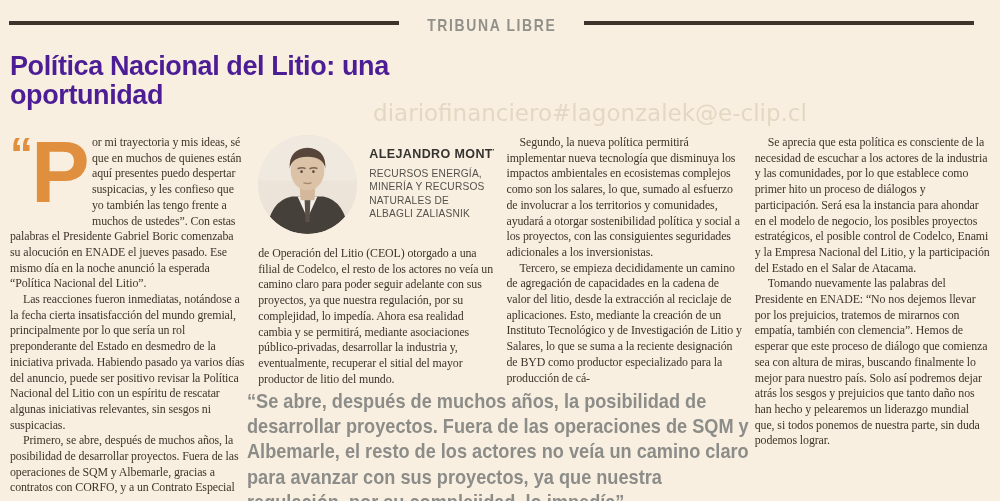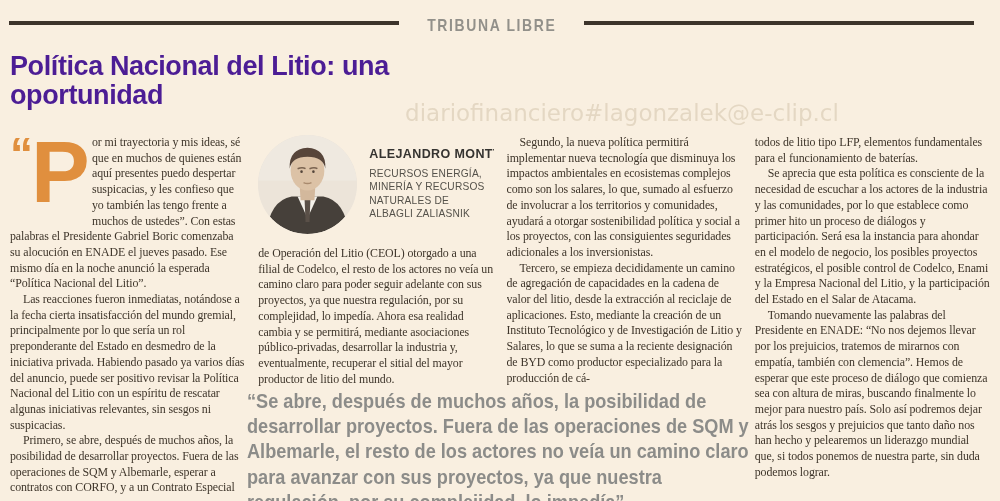--- a/index.html
+++ b/index.html
@@ -33,21 +33,20 @@
     color: #4c1d95; letter-spacing: -0.4px;
   }
 
   
   .watermark {
     position: absolute; top: 100px; left: 590px;
     transform: translateX(-50%);
     font-family: "DejaVu Sans", sans-serif;
     font-size: 23px; color: rgba(190, 172, 140, 0.35);
     white-space: nowrap;
-    margin-left: 32px;
   }
 
   
   .columns {
     position: absolute; top: 135px; left: 10px; right: 10px; bottom: 0;
     display: flex; gap: 13px;
   }
   .col { flex: 1; overflow: hidden; color: #3e352a; }
   .body-p {
     font-size: 11.9px; line-height: 15.7px; letter-spacing: -0.1px;
@@ -116,21 +115,21 @@
 
     <div class="col">
       <p class="body-p">
         <span class="dropcap-box">
           <span class="oq">“</span>
           <span class="dc">P</span>
         </span>
         <span>or mi trayectoria y mis ideas, sé que en muchos de quienes están aquí presentes puedo despertar suspicacias, y les confieso que yo también las tengo frente a muchos de ustedes”. Con estas palabras el Presidente Gabriel Boric comenzaba su alocución en ENADE el jueves pasado. Ese mismo día en la noche anunció la esperada “Política Nacional del Litio”.</span>
       </p>
       <p class="body-p indent">Las reacciones fueron inmediatas, notándose a la fecha cierta insatisfacción del mundo gremial, principalmente por lo que sería un rol preponderante del Estado en desmedro de la iniciativa privada. Habiendo pasado ya varios días del anuncio, puede ser positivo revisar la Política Nacional del Litio con un espíritu de rescatar algunas iniciativas relevantes, sin sesgos ni suspicacias.</p>
-      <p class="body-p indent">Primero, se abre, después de muchos años, la posibilidad de desarrollar proyectos. Fuera de las operaciones de SQM y Albemarle, esperar a contratos con CORFO, y a un Contrato Especial</p>
+      <p class="body-p indent">Primero, se abre, después de muchos años, la posibilidad de desarrollar proyectos. Fuera de las operaciones de SQM y Albemarle, gracias a contratos con CORFO, y a un Contrato Especial</p>
     </div>
 
     <div class="col">
       <div class="author-card">
         <div class="avatar">
           <svg viewBox="0 0 100 100" width="99" height="99">
             <defs>
               <clipPath id="cp">
                   <circle cx="50" cy="50" r="50"></circle>
                 </clipPath>
@@ -165,21 +164,20 @@
       </div>
       <p class="body-p">de Operación del Litio (CEOL) otorgado a una filial de Codelco, el resto de los actores no veía un camino claro para poder seguir adelante con sus proyectos, ya que nuestra regulación, por su complejidad, lo impedía. Ahora esa realidad cambia y se permitirá, mediante asociaciones público-privadas, desarrollar la industria y, eventualmente, recuperar el sitial del mayor productor de litio del mundo.</p>
     </div>
 
     <div class="col">
       <p class="body-p indent">Segundo, la nueva política permitirá implementar nueva tecnología que disminuya los impactos ambientales en ecosistemas complejos como son los salares, lo que, sumado al esfuerzo de involucrar a los territorios y comunidades, ayudará a otorgar sostenibilidad política y social a los proyectos, con las consiguientes seguridades adicionales a los inversionistas.</p>
       <p class="body-p indent">Tercero, se empieza decididamente un camino de agregación de capacidades en la cadena de valor del litio, desde la extracción al reciclaje de aplicaciones. Esto, mediante la creación de un Instituto Tecnológico y de Investigación de Litio y Salares, lo que se suma a la reciente designación de BYD como productor especializado para la producción de cá-</p>
     </div>
 
     <div class="col">
-      <p class="body-p">todos de litio tipo LFP, elementos fundamentales para el funcionamiento de baterías.</p>
       <p class="body-p indent">Se aprecia que esta política es consciente de la necesidad de escuchar a los actores de la industria y las comunidades, por lo que establece como primer hito un proceso de diálogos y participación. Será esa la instancia para ahondar en el modelo de negocio, los posibles proyectos estratégicos, el posible control de Codelco, Enami y la Empresa Nacional del Litio, y la participación del Estado en el Salar de Atacama.</p>
       <p class="body-p indent">Tomando nuevamente las palabras del Presidente en ENADE: “No nos dejemos llevar por los prejuicios, tratemos de mirarnos con empatía, también con clemencia”. Hemos de esperar que este proceso de diálogo que comienza sea con altura de miras, buscando finalmente lo mejor para nuestro país. Solo así podremos dejar atrás los sesgos y prejuicios que tanto daño nos han hecho y pelearemos un liderazgo mundial que, si todos ponemos de nuestra parte, sin duda podemos lograr.</p>
     </div>
 
   </div>
 
   <div class="pull-quote">
     <span class="pq-inner">“Se abre, después de muchos años, la posibilidad de desarrollar proyectos. Fuera de las operaciones de SQM y Albemarle, el resto de los actores no veía un camino claro para avanzar con sus proyectos, ya que nuestra regulación, por su complejidad, lo impedía”.</span>
   </div>
 

